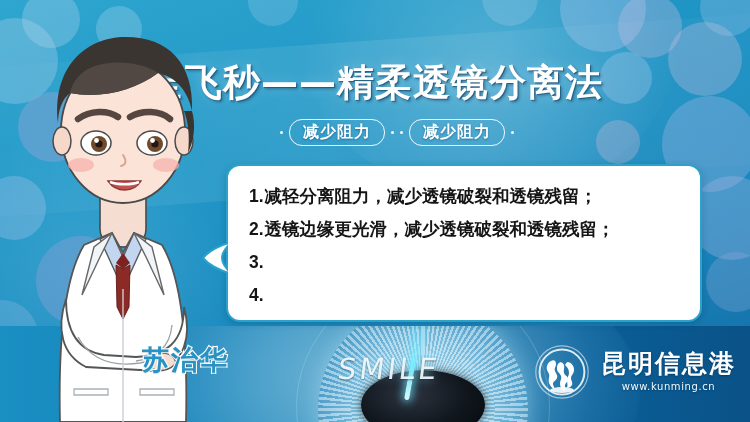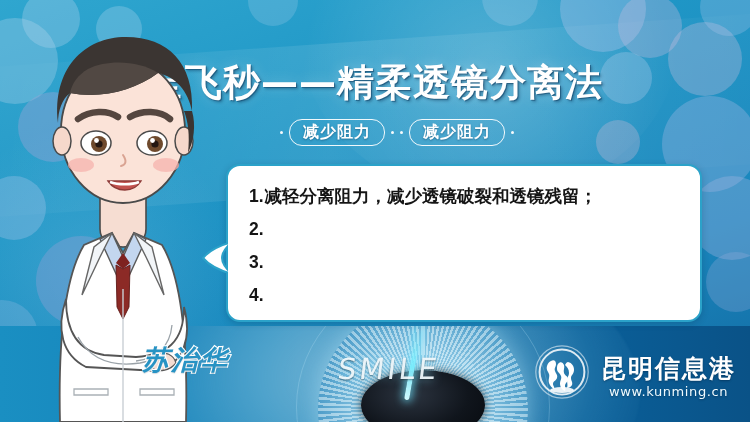--- a/index.html
+++ b/index.html
@@ -220,54 +220,53 @@
     width: 230px; height: 415px;
     pointer-events: none;
   }
 
   .signature {
     position: absolute;
     left: 142px; top: 342px;
     font-family: "DejaVu Serif", "Liberation Serif", serif;
     font-size: 27px;
     font-weight: bold;
-    font-style: italic;
     letter-spacing: 2px;
     color: #2793c4;
     -webkit-text-stroke: 2.2px #ffffff;
     paint-order: stroke fill;
     text-shadow: 0 1px 1px rgba(0,50,80,0.18);
     white-space: nowrap;
   }
 
   
   .brand {
     position: absolute;
     right: 14px; bottom: 22px;
     display: flex;
-    align-items: flex-end;
+    align-items: center;
     gap: 11px;
   }
   .brand-mark {
     width: 56px; height: 56px;
     flex: 0 0 auto;
   }
   .brand-text { display: flex; flex-direction: column; }
   .brand-name {
     font-family: "DejaVu Sans", "Liberation Sans", sans-serif;
     font-size: 25px;
     font-weight: bold;
     letter-spacing: 2px;
     color: #ffffff;
     line-height: 28px;
     text-shadow: 0 1px 2px rgba(0,35,65,0.5);
   }
   .brand-url {
     font-family: "DejaVu Sans", "Liberation Sans", sans-serif;
-    font-size: 13px;
+    font-size: 10px;
     letter-spacing: 0.6px;
     color: #f0fbff;
     line-height: 17px;
     text-align: center;
     text-shadow: 0 1px 2px rgba(0,35,65,0.45);
   }
 </style>
 </head>
 <body>
 
@@ -326,20 +325,21 @@
       <path d="M30 2 C16 6, 6 12, 1 18 C6 24, 16 30, 30 34 C22 27, 20 22, 20 18 C20 14, 22 9, 30 2 Z" fill="#ffffff" stroke="#2ba2c9" stroke-width="2"></path>
       <rect x="26" y="0" width="6" height="36" fill="#ffffff"></rect>
     </svg>
     <div class="callout-inner">
       <div class="line">
         <span class="line-num">1.</span>
         <span>减轻分离阻力，减少透镜破裂和透镜残留；</span>
       </div>
       <div class="line">
         <span class="line-num">2.</span>
+        <span>透镜边缘更光滑，减少透镜破裂和透镜残留；</span>
       </div>
       <div class="line">
         <span class="line-num">3.</span>
       </div>
       <div class="line">
         <span class="line-num">4.</span>
       </div>
     </div>
   </div>
 

